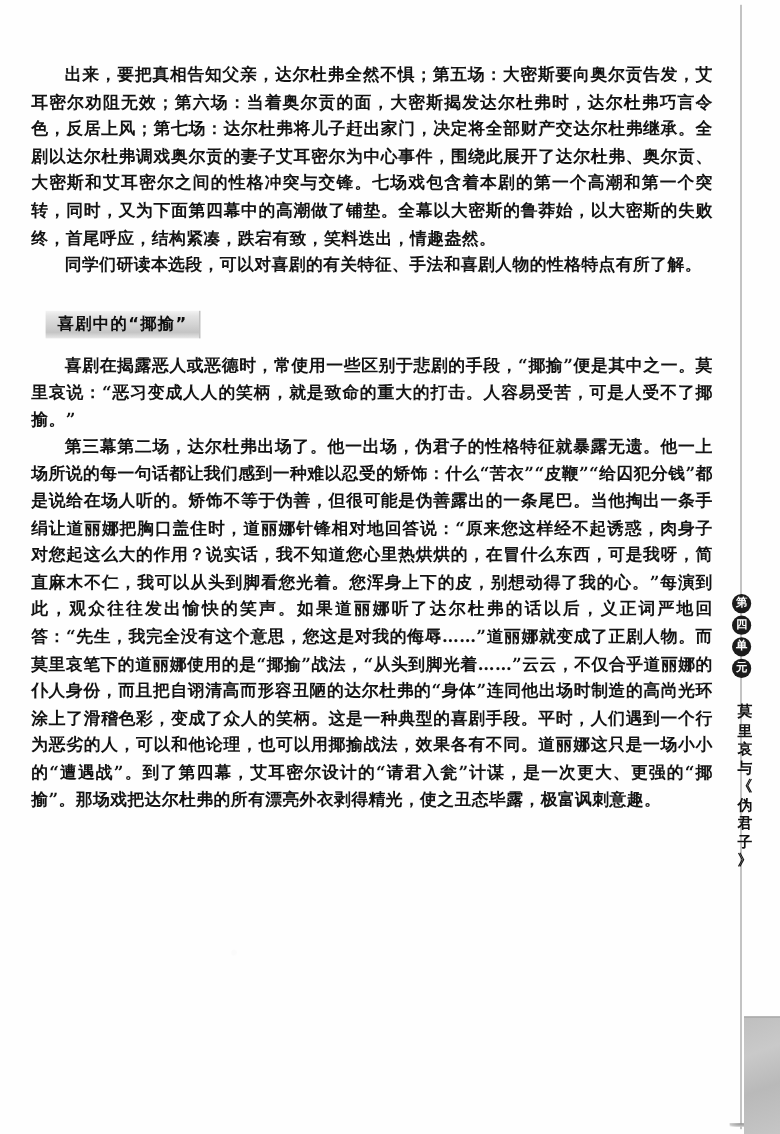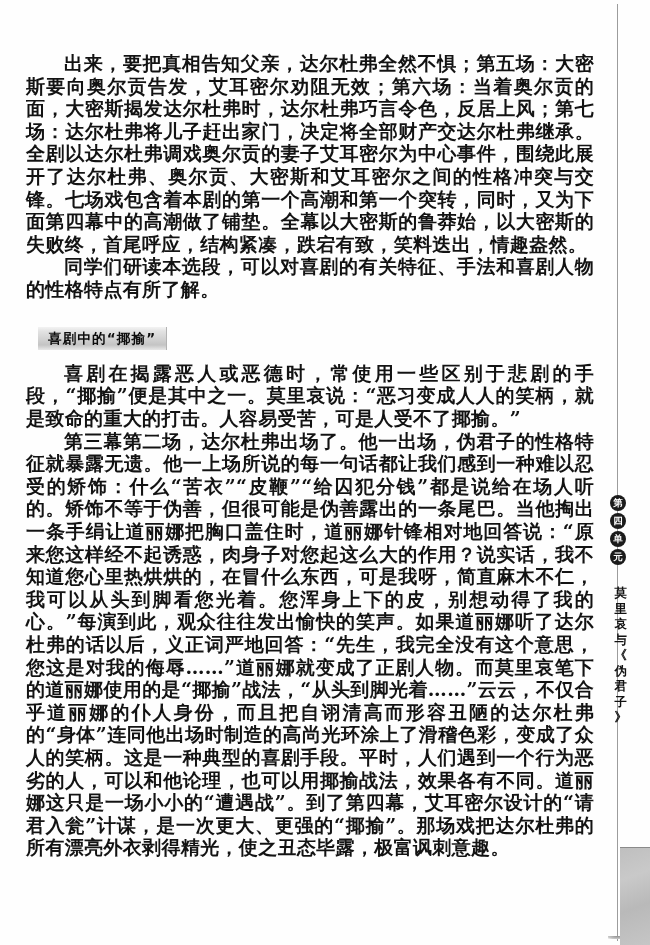--- a/index.html
+++ b/index.html
@@ -39,21 +39,21 @@
   
   #text-column {
     position: absolute;
     left: 26px;
     top: 52px;
     width: 568px;
   }
 
   p.body-para {
     margin: 0;
-    font-size: 19px;
+    font-size: 14px;
     line-height: 22.6px;
     text-align: justify;
     text-justify: inter-ideograph;
     text-indent: 2em;
     letter-spacing: 0.35px;
     font-weight: 600;
     color: #131313;
     -webkit-font-smoothing: none;
   }
   p.body-para + p.body-para { margin-top: 0px; }

